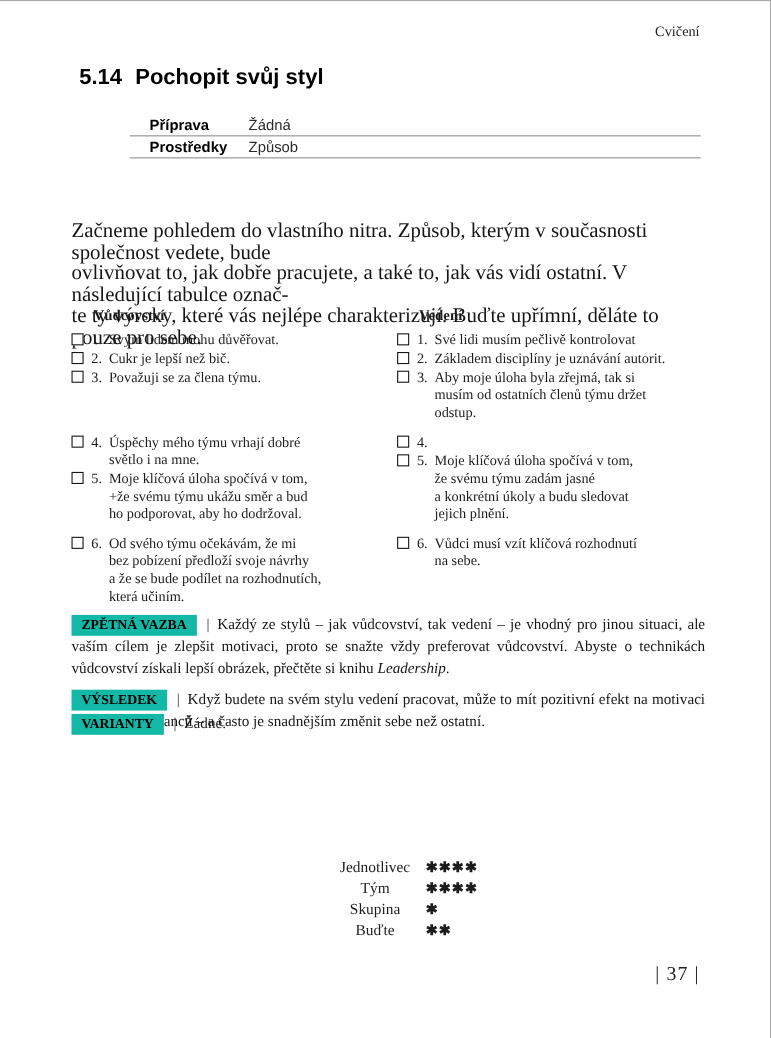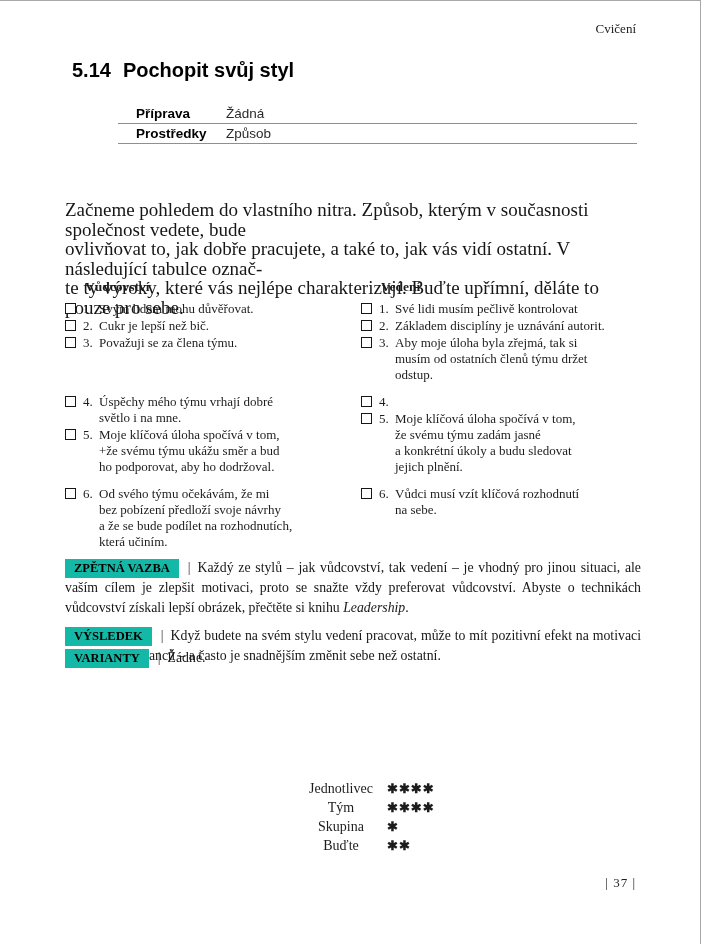--- a/index.html
+++ b/index.html
@@ -79,21 +79,21 @@
     line-height:16px; vertical-align:baseline;
   }
   .divider { margin:0 7px 0 2px; color:#333; }
   .book { font-style:italic; }
   .ratings { position:absolute; top:780px; left:295px; font-size:14px; }
   .rating-row { display:flex; height:19px; align-items:baseline; }
   .r-label { width:92px; flex:0 0 92px;text-align:center; }
   .r-stars { font-weight:bold; letter-spacing:1px; font-size:13px; }
   .page-number {
     position:absolute; top:874px; right:64px;
-    font-size:13px; color:#222; letter-spacing:1px;
+    font-size:18px; color:#222; letter-spacing:1px;
   }
 </style>
 </head>
 <body>
 
 <div class="page">
 
   <div class="header-right">Cvičení</div>
 
   <h1 class="title"><span class="num">5.14</span><span>Pochopit svůj styl</span></h1>

